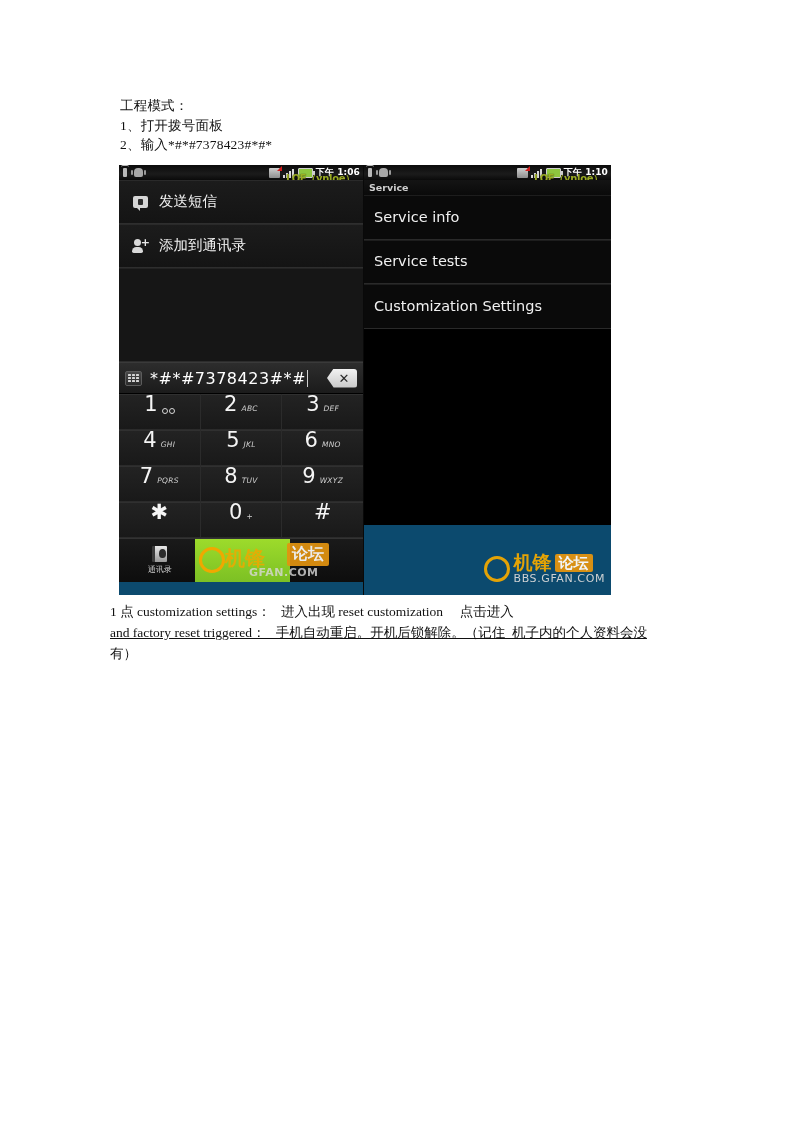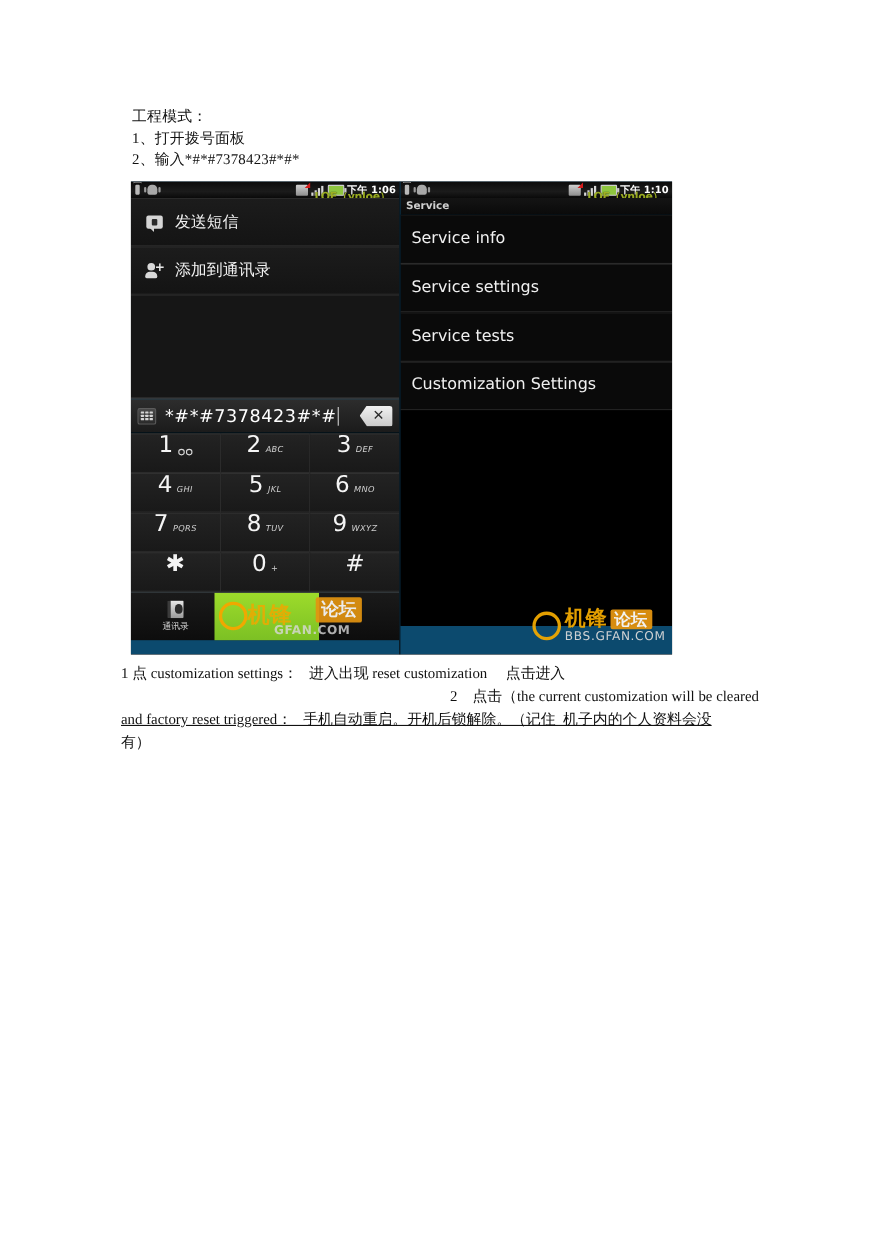--- a/index.html
+++ b/index.html
@@ -727,23 +727,20 @@
 
       <div class="title-bar">
         <span class="t">Service</span>
       </div>
 
       <div class="svc-list">
         <div class="svc-row">
           <span class="svc-label">Service info</span>
         </div>
         <div class="svc-row">
-          <span class="svc-label">Service settings</span>
-        </div>
-        <div class="svc-row">
           <span class="svc-label">Service tests</span>
         </div>
         <div class="svc-row">
           <span class="svc-label">Customization Settings</span>
         </div>
         <div class="svc-empty"></div>
       </div>
 
       <div class="wm-bbs">
         <span class="glogo2"></span>
@@ -753,18 +750,17 @@
             <span class="lt">论坛</span>
           </span>
           <span class="sub">BBS.GFAN.COM</span>
         </span>
       </div>
     </div>
   </div>
 
   <div class="caption">
     <div class="cap-line l1">1 点 customization settings：   进入出现 reset customization     点击进入</div>
-    <div class="cap-line l2">2    点击（the current customization will be cleared</div>
     <div class="cap-line l3">and factory reset triggered：   手机自动重启。开机后锁解除。（记住  机子内的个人资料会没</div>
     <div class="cap-line l4">有）</div>
   </div>
 
 </div>
 
 </body></html>

